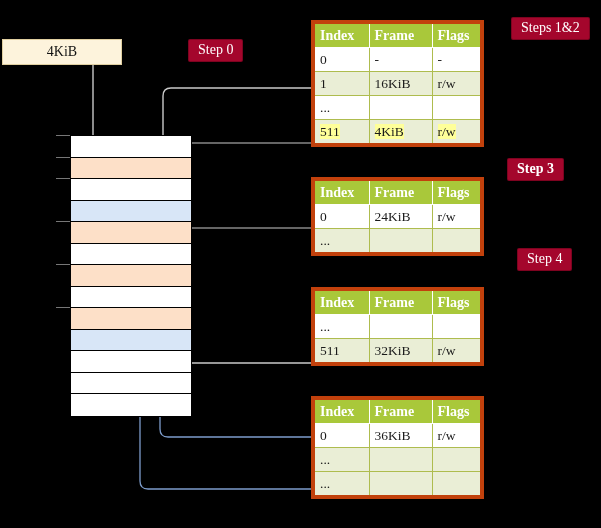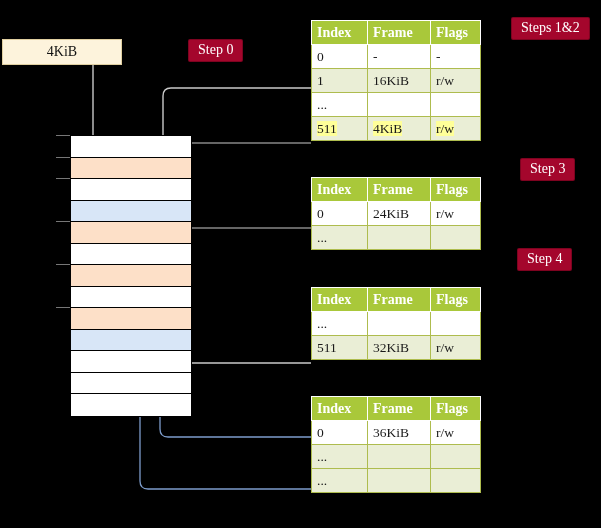--- a/index.html
+++ b/index.html
@@ -12,21 +12,21 @@
          font-family:"Liberation Serif", serif;font-size:14px;
          padding:3px 9px 4px 9px;border-radius:1px;white-space:nowrap;
          line-height:1;box-shadow:0 0 0 1px #7e0320;}
 
   
   .srcbox{position:absolute;background:#fdf3dc;border:1px solid #e0cfa0;
           color:#111;font-size:14px;text-align:center;line-height:22px;}
 
   
   .ptable{position:absolute;border-collapse:collapse;
-          border:1px solid #c2410c;background:#fff;
+          border:4px solid #c2410c;background:#fff;
           font-size:13.5px;color:#1a1a1a;table-layout:fixed;}
   .ptable td,.ptable th{border:1px solid #aebc4e;
           padding:2px 5px;height:19px;vertical-align:middle;
           overflow:hidden;white-space:nowrap;}
   .ptable th{background:#a9c83a;color:#fff;font-weight:bold;
           font-size:14px;border-color:#fff;text-align:left;}
   .ptable td{background:#fff;}
   .ptable tr.alt td{background:#eaeed6;}
   .ptable col.c-index{width:56px;}
   .ptable col.c-frame{width:63px;}
@@ -97,21 +97,21 @@
       <div class="memrow m-orange" style="height: 21.5px;"></div>
       <div class="memrow m-blue" style="height: 21.5px;"></div>
       <div class="memrow m-white" style="height: 21.5px;"></div>
       <div class="memrow m-white" style="height: 21.5px;"></div>
       <div class="memrow m-white" style="height: 21.5px;"></div>
     </div>
 
   <div id="badges">
       <div class="badge" style="left: 189px; top: 40px;">Step 0</div>
       <div class="badge" style="left: 512px; top: 18px;">Steps 1&amp;2</div>
-      <div class="badge" style="left: 521px; top: 159px;">Step 3</div>
+      <div class="badge" style="left: 508px; top: 159px; font-weight: bold;">Step 3</div>
       <div class="badge" style="left: 518px; top: 249px;">Step 4</div>
     </div>
 
   <div id="tables">
       <table class="ptable" style="left: 311px; top: 20px; width: 169px;">
         <colgroup>
           <col class="c-index">
           <col class="c-frame">
           <col class="c-flags">
         </colgroup>

